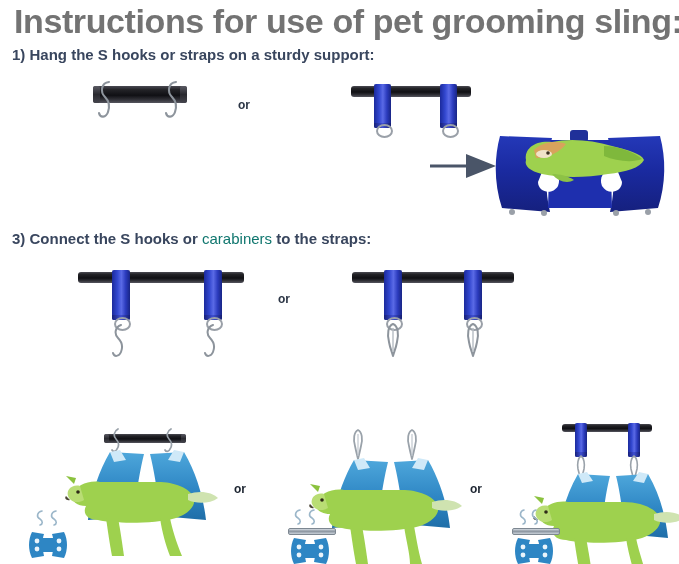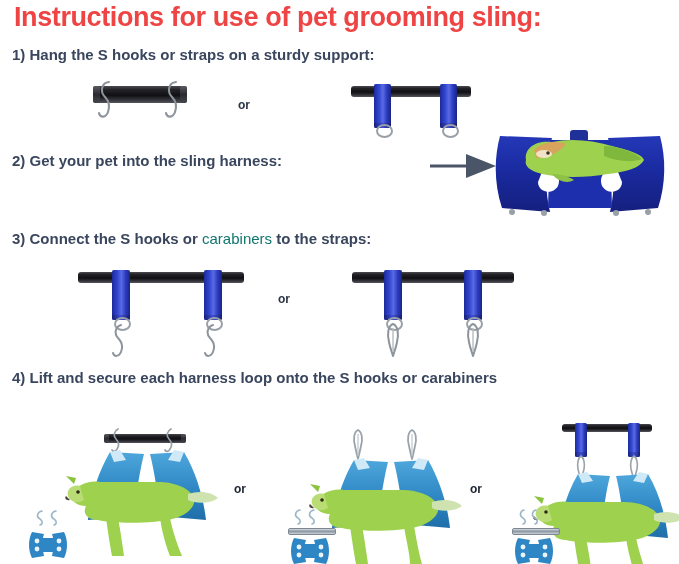--- a/index.html
+++ b/index.html
@@ -6,21 +6,21 @@
   body{
     width:679px;height:564px;background:#ffffff;overflow:hidden;position:relative;
     font-family:"Liberation Sans","DejaVu Sans",sans-serif;
     color:#3c4a63;-webkit-font-smoothing:antialiased;
   }
   .page{position:relative;width:679px;height:564px;}
 
   
   .title{
     position:absolute;left:14px;top:2px;width:660px;
-    font-size:27px;font-weight:bold;letter-spacing:-0.4px;color:#ef4444;white-space:nowrap;
+    font-size:34px;font-weight:bold;letter-spacing:-0.4px;color:#737373;white-space:nowrap;
   }
   .step{
     position:absolute;font-size:15px;font-weight:bold;color:#39465e;white-space:nowrap;
   }
   .step .light{font-weight:normal;color:#0f766e;}
   .step-4{white-space:normal;width:640px;line-height:1.33;}
   .or{
     position:absolute;font-size:12px;font-weight:bold;color:#2b3545;
   }
   .or-lower{color:#1c2430;}
@@ -90,21 +90,20 @@
   <div class="or" style="left:238px;top:98px;">or</div>
 
   <div class="panel">
     <div class="bar" style="left:351px;top:86px;width:120px;height:11px;"></div>
     <div class="strap" style="left:374px;top:84px;width:17px;height:44px;"></div>
     <div class="strap" style="left:440px;top:84px;width:17px;height:44px;"></div>
     <div class="ring" style="left:376px;top:124px;"></div>
     <div class="ring" style="left:442px;top:124px;"></div>
   </div>
 
-  <div class="step" style="left:12px;top:152px;">2) Get your pet into the sling harness:</div>
 
   <svg class="svgwrap" style="left:430px;top:148px;" width="70" height="36" viewBox="0 0 70 36">
     <path d="M0 18 L40 18" stroke="#4a5568" stroke-width="3.2"></path>
     <path d="M36 6 L66 18 L36 30 Z" fill="#4a5568"></path>
   </svg>
 
   <div class="panel">
     <svg class="sling-svg" style="left:492px;top:128px;" width="176" height="88" viewBox="0 0 176 88">
       <defs>
         <linearGradient id="sg1" x1="0" y1="0" x2="0" y2="1">
@@ -161,21 +160,20 @@
     <svg class="svgwrap" style="left:384px;top:322px;" width="18" height="38" viewBox="0 0 18 38">
       <path d="M9 2 C4 4 3 12 5 20 C6 26 8 30 9 34 C10 30 12 26 13 20 C15 12 14 4 9 2 Z" fill="none" stroke="#8d949c" stroke-width="2" stroke-linejoin="round"></path>
       <path d="M9 6 L9 30" stroke="#b6bcc3" stroke-width="1.4"></path>
     </svg>
     <svg class="svgwrap" style="left:464px;top:322px;" width="18" height="38" viewBox="0 0 18 38">
       <path d="M9 2 C4 4 3 12 5 20 C6 26 8 30 9 34 C10 30 12 26 13 20 C15 12 14 4 9 2 Z" fill="none" stroke="#8d949c" stroke-width="2" stroke-linejoin="round"></path>
       <path d="M9 6 L9 30" stroke="#b6bcc3" stroke-width="1.4"></path>
     </svg>
   </div>
 
-  <div class="step step-4" style="left:12px;top:368px;padding-left:22px;text-indent:-22px;">4) Lift and secure each harness loop onto the S hooks or carabiners</div>
 
   <div class="panel">
     <div class="bar" style="left:104px;top:434px;width:82px;height:9px;"></div>
     <div class="bar-cap" style="left:104px;top:434px;height:9px;width:5px;"></div>
     <div class="bar-cap" style="left:181px;top:434px;height:9px;width:5px;"></div>
     <svg class="svgwrap" style="left:111px;top:428px;" width="14" height="30" viewBox="0 0 14 30">
       <path d="M7 1 C3 3 2 8 5 11 C8 14 8 18 6 21 C5 24 2 24 1 22" fill="none" stroke="#98a0a8" stroke-width="1.7" stroke-linecap="round"></path>
     </svg>
     <svg class="svgwrap" style="left:164px;top:428px;" width="14" height="30" viewBox="0 0 14 30">
       <path d="M7 1 C3 3 2 8 5 11 C8 14 8 18 6 21 C5 24 2 24 1 22" fill="none" stroke="#98a0a8" stroke-width="1.7" stroke-linecap="round"></path>

